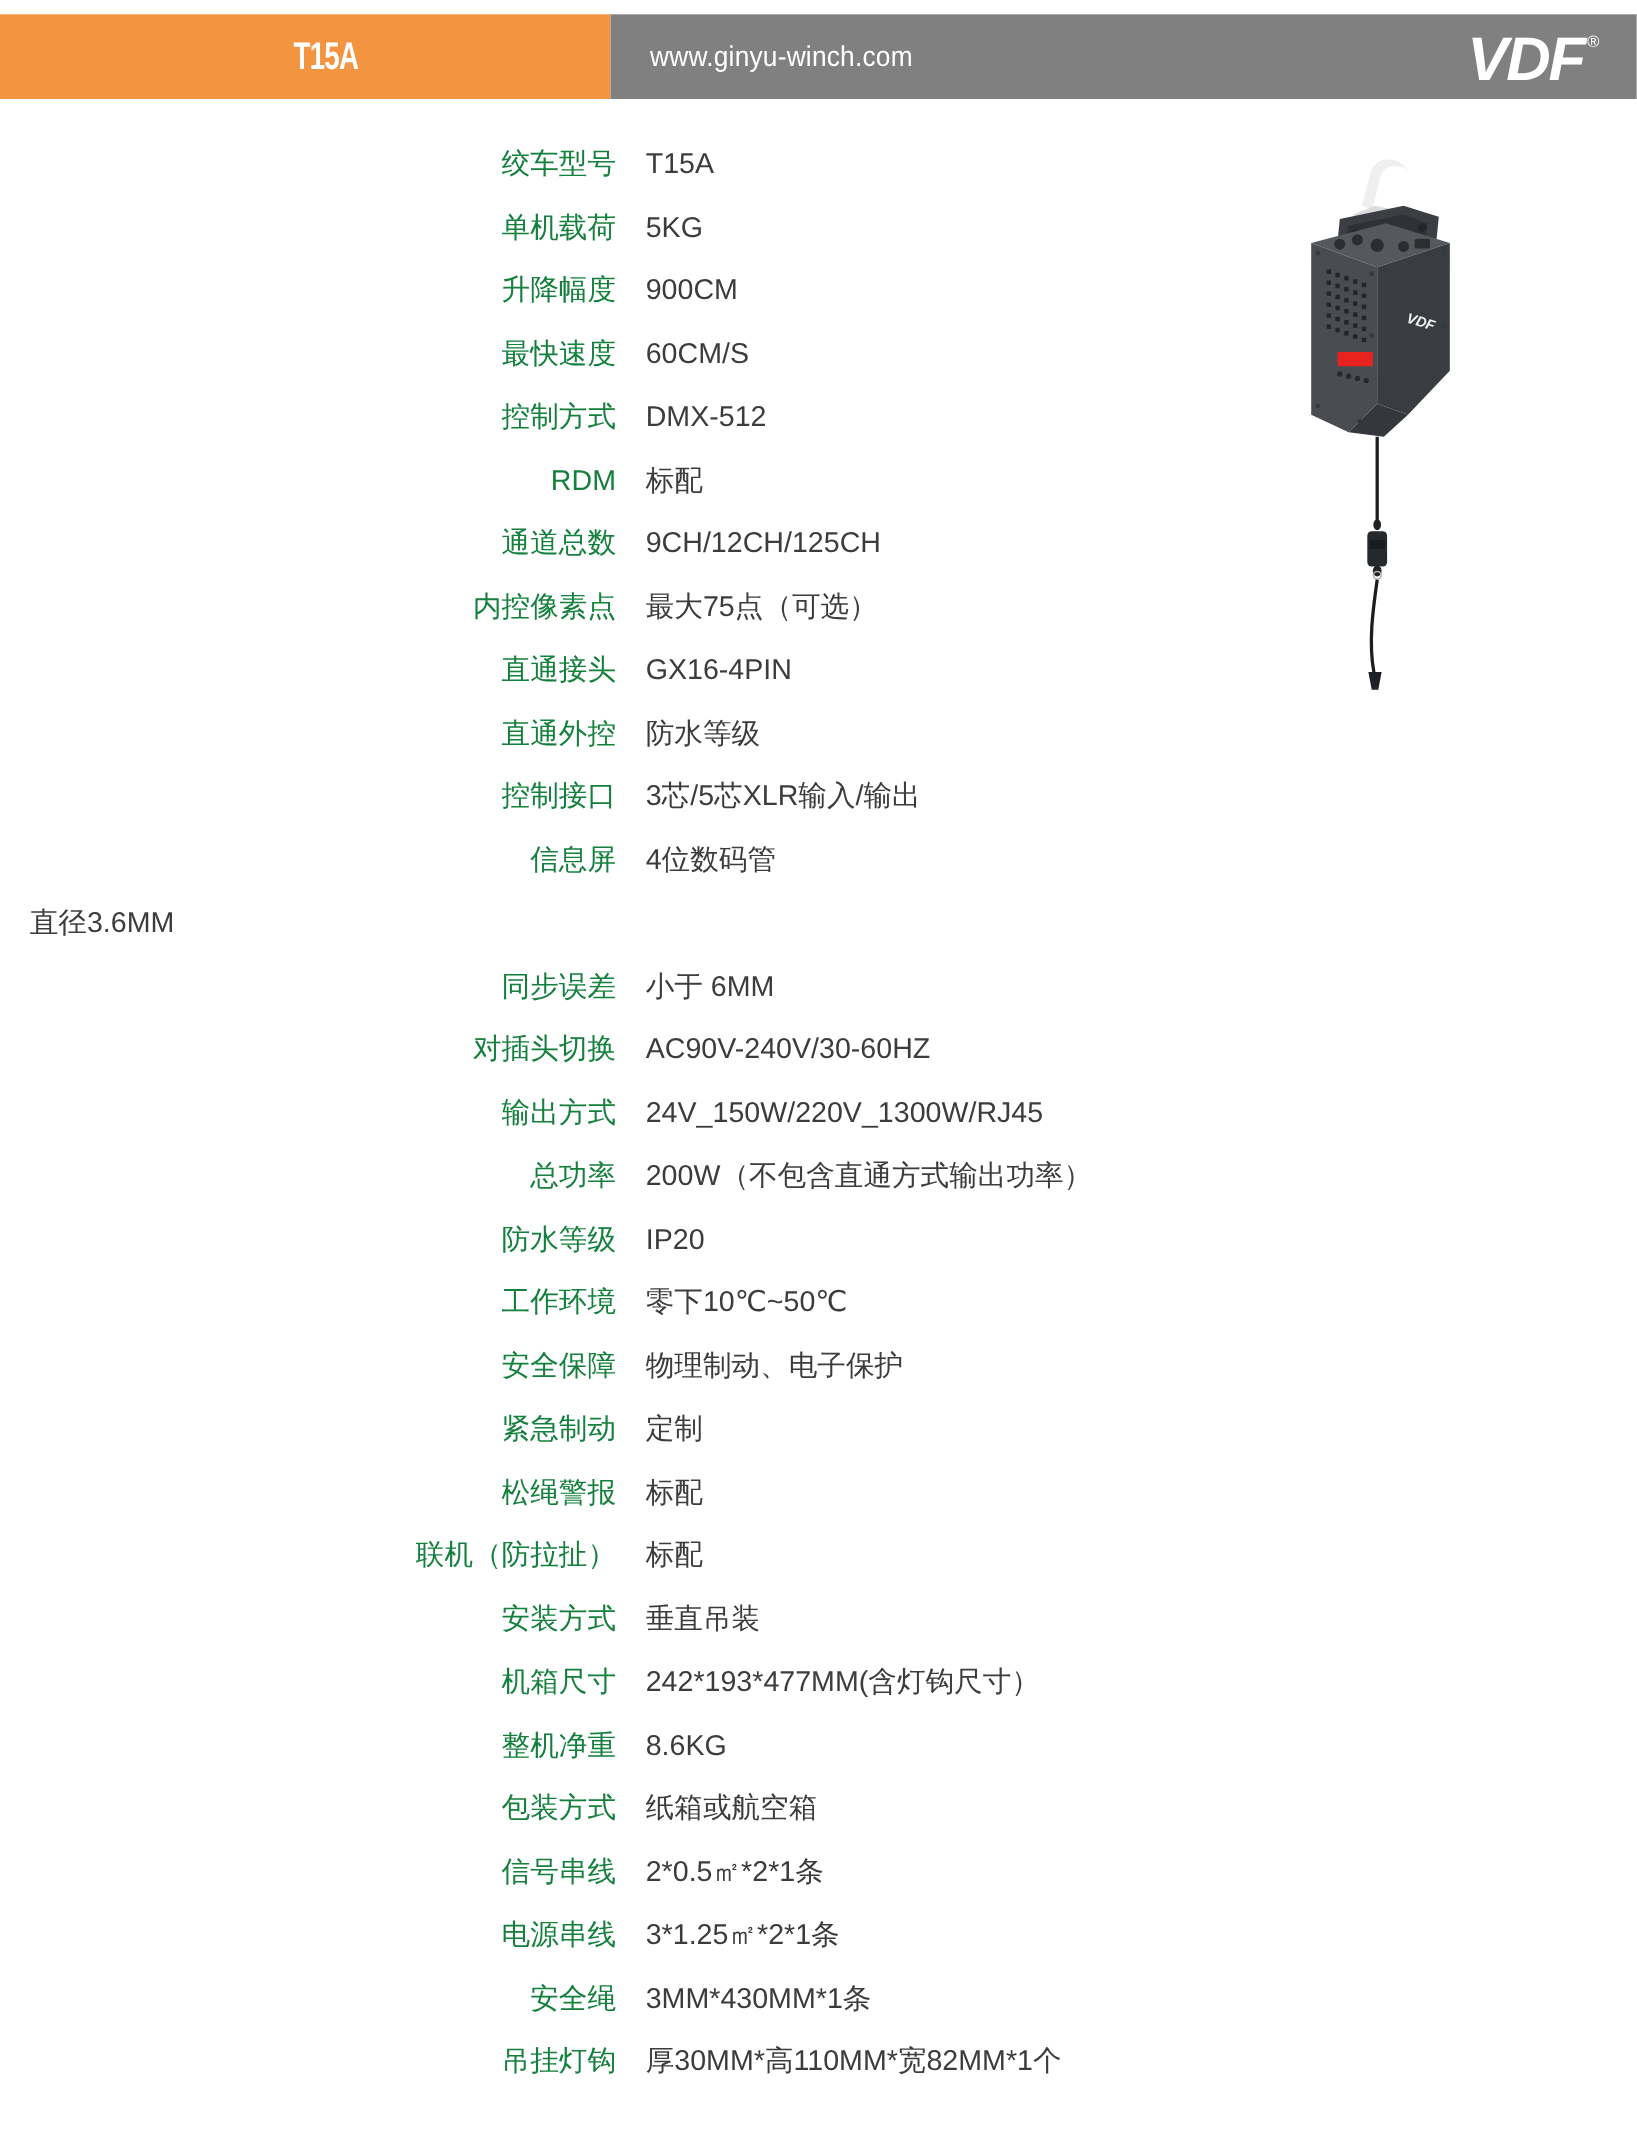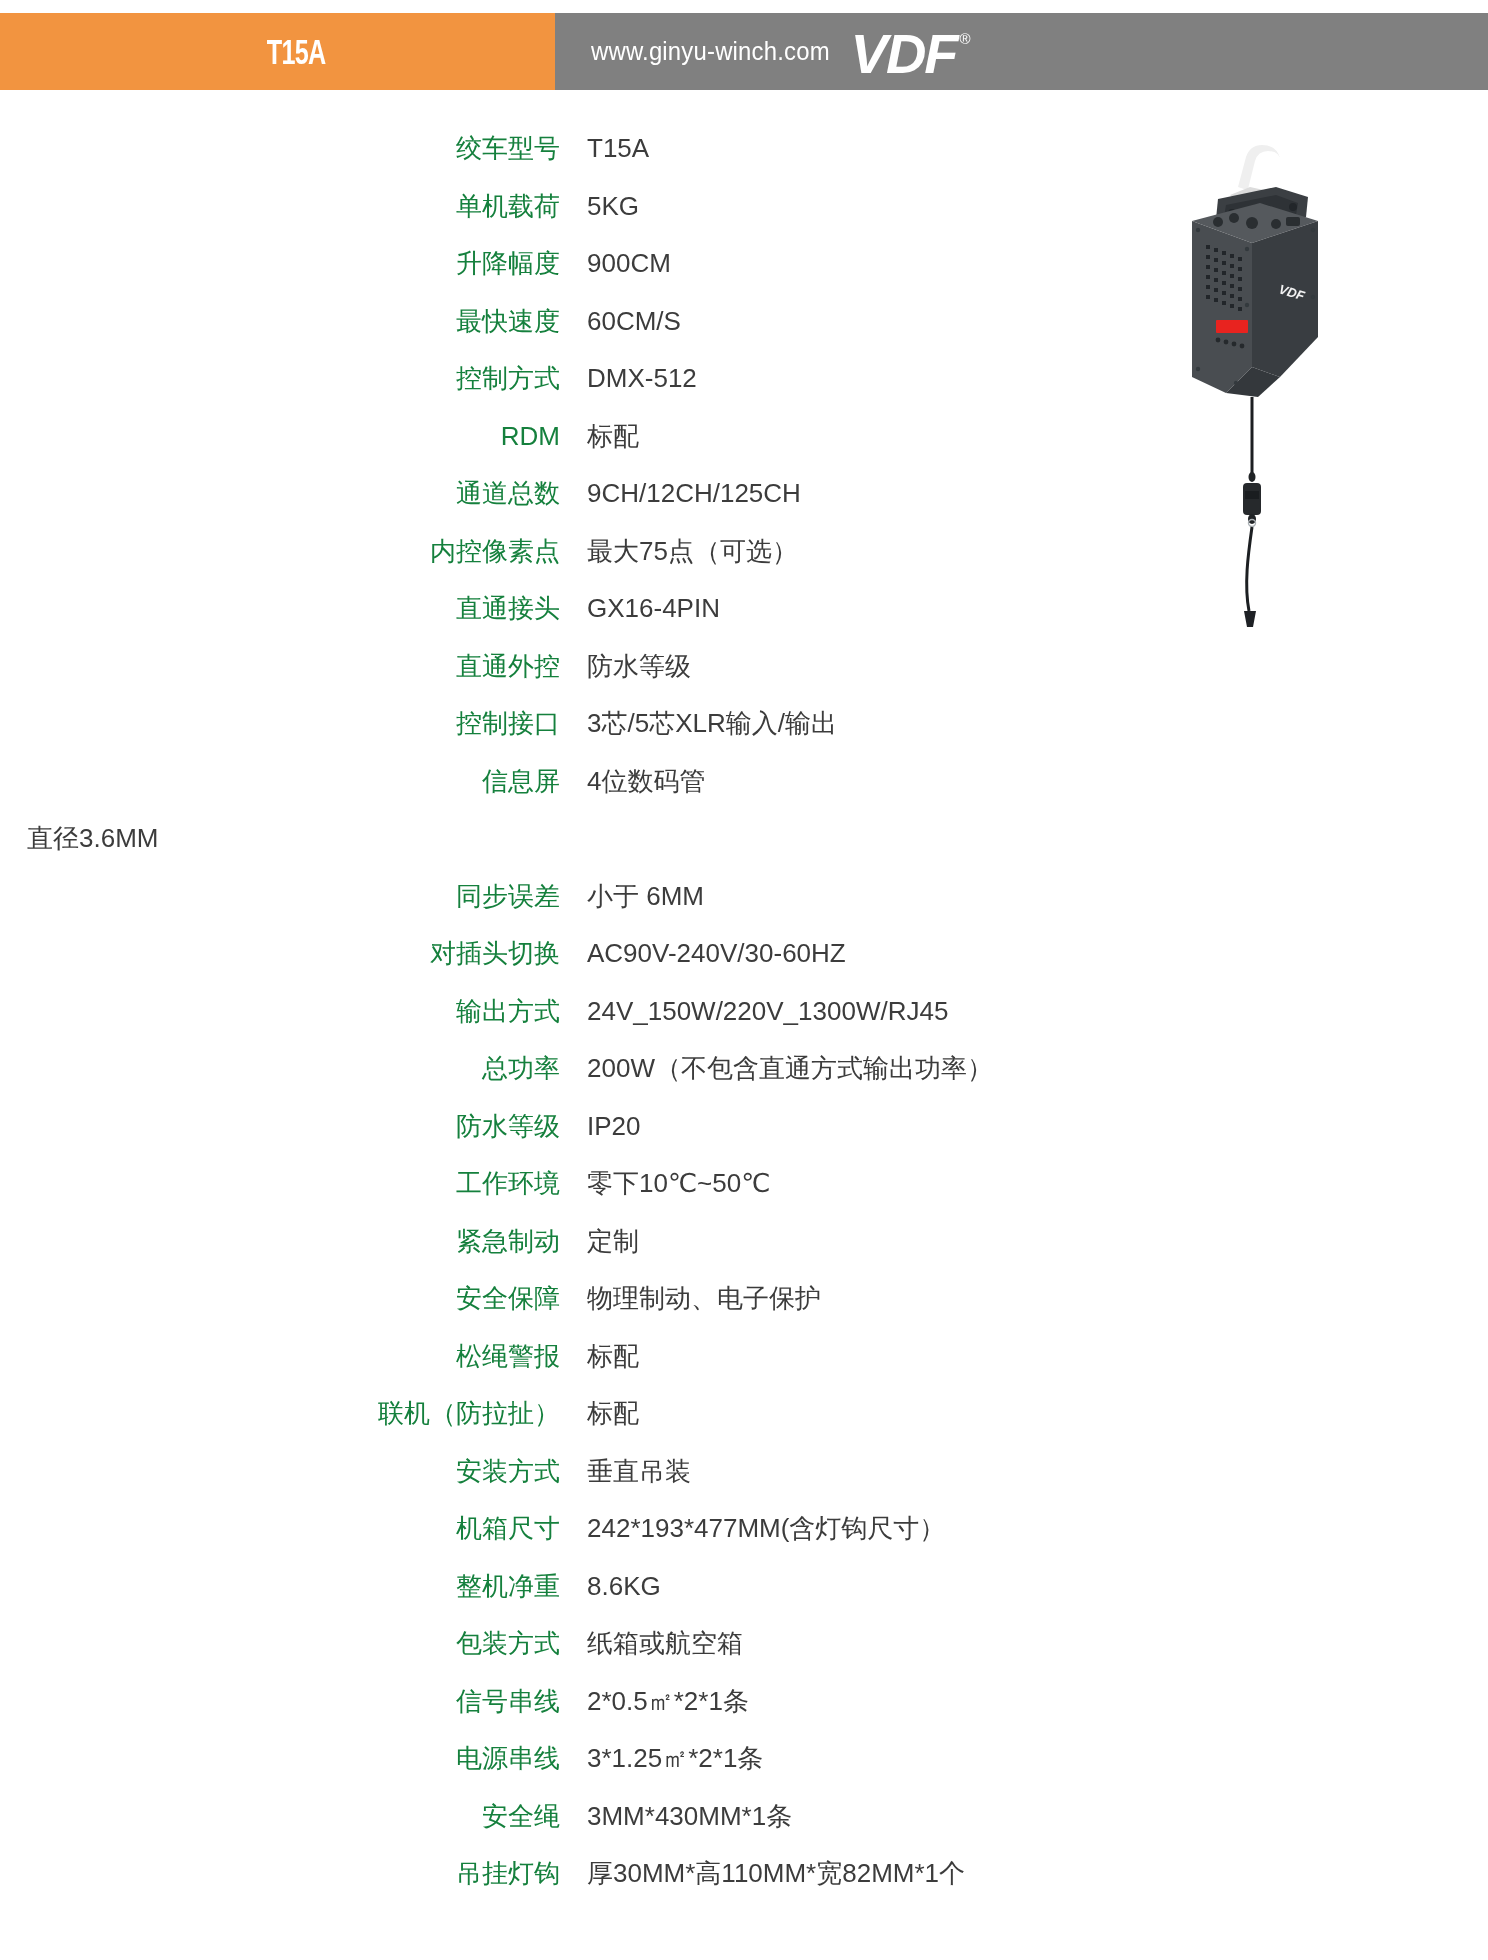--- a/index.html
+++ b/index.html
@@ -43,21 +43,21 @@
     letter-spacing: -1px;
     transform: scaleX(0.72);
     transform-origin: right center;
     font-family: "Liberation Sans Narrow", "Liberation Sans", sans-serif;
   }
   .header-url {
     flex: 1;
     background: #808080;
     display: flex;
     align-items: center;
-    justify-content: flex-start;
+    justify-content: space-between;
     padding-left: 36px;
     padding-right: 34px;
     box-sizing: border-box;
   }
   .header-url-text {
     color: #ffffff;
     font-size: 26px;
     letter-spacing: 0.2px;
     transform: scaleX(0.92);
     transform-origin: left center;
@@ -208,26 +208,26 @@
     </div>
     <div class="spec-row">
       <div class="spec-label">防水等级</div>
       <div class="spec-value">IP20</div>
     </div>
     <div class="spec-row">
       <div class="spec-label">工作环境</div>
       <div class="spec-value">零下10℃~50℃</div>
     </div>
     <div class="spec-row">
+      <div class="spec-label">安全保障</div>
+      <div class="spec-value">物理制动、电子保护</div>
+    </div>
+    <div class="spec-row">
       <div class="spec-label">紧急制动</div>
       <div class="spec-value">定制</div>
-    </div>
-    <div class="spec-row">
-      <div class="spec-label">安全保障</div>
-      <div class="spec-value">物理制动、电子保护</div>
     </div>
     <div class="spec-row">
       <div class="spec-label">松绳警报</div>
       <div class="spec-value">标配</div>
     </div>
     <div class="spec-row">
       <div class="spec-label">联机（防拉扯）</div>
       <div class="spec-value">标配</div>
     </div>
     <div class="spec-row">

